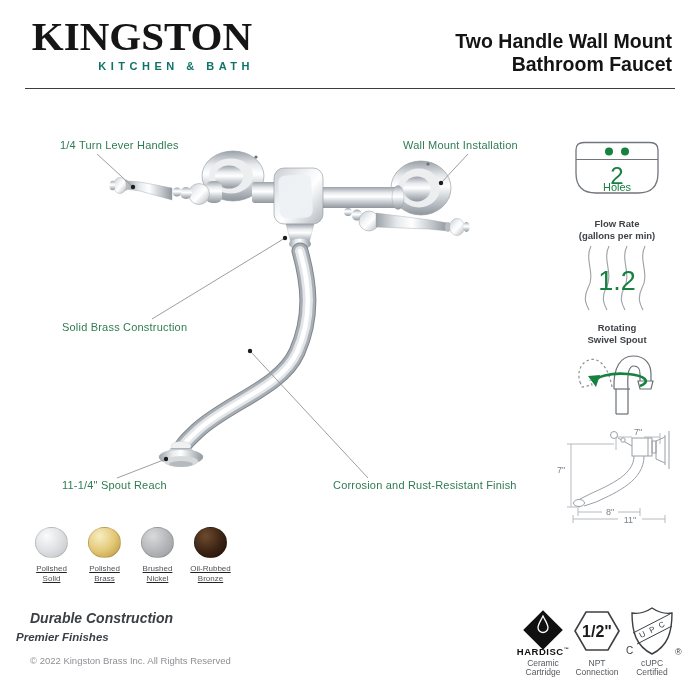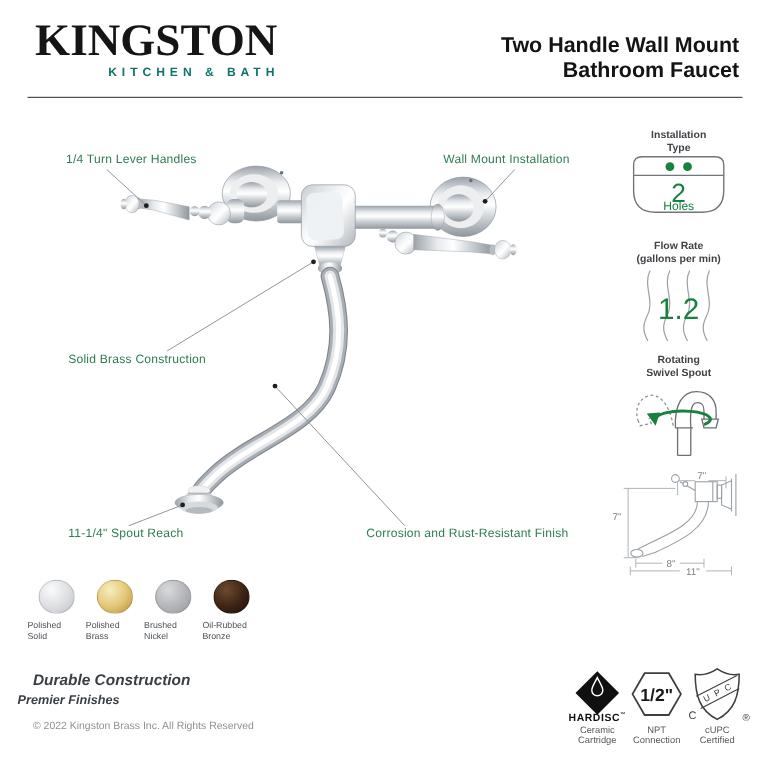--- a/index.html
+++ b/index.html
@@ -26,21 +26,21 @@
   
   .layer{position:absolute;left:0;top:0;z-index:1;}
   .icon-block{position:absolute;z-index:2;}
   .side-head{position:absolute;width:130px;text-align:center;font-size:9.5px;font-weight:600;
              color:#3f4347;line-height:11.5px;z-index:2;}
   #head-install{left:552px;top:117px;}
   #head-flow{left:552px;top:218px;}
   #head-swivel{left:552px;top:322px;}
   
   .finishes{position:absolute;left:25px;top:527px;display:flex;z-index:2;}
-  .finish{width:53px;text-align:left;}
+  .finish{width:53px;text-align:center;text-decoration:underline;}
   .dot{width:31px;height:29px;border-radius:50%;margin:0 auto;border:1px solid rgba(0,0,0,.12);}
   .dot.chrome{background:radial-gradient(circle at 35% 28%,#fafbfc,#dcdee1 55%,#bec1c5);}
   .dot.brass{background:radial-gradient(circle at 35% 28%,#f8edc2,#e3c877 52%,#b8923a);}
   .dot.bronze{background:radial-gradient(circle at 35% 28%,#6d4a2e,#3c2414 55%,#1d0e06);}
   .dot.nickel{background:radial-gradient(circle at 35% 28%,#d9dadc,#b3b5b8 55%,#96989c);}
   .finish .lbl{margin-top:6px;font-size:8px;line-height:1.3;color:#4e5256;font-weight:500;}
   
   .tag1{position:absolute;left:30px;top:610px;font-size:14px;font-style:italic;font-weight:600;color:#3a3f44;}
   .tag2{position:absolute;left:16px;top:631px;font-size:11.5px;font-style:italic;font-weight:600;color:#3a3f44;}
   .copyright{position:absolute;left:30px;top:655px;font-size:9.5px;color:#8d9094;}
@@ -164,24 +164,20 @@
       <circle cx="250" cy="351" r="2.2"></circle>
     </g>
   </svg>
 
   <div class="ann" id="ann-handles">1/4 Turn Lever Handles</div>
   <div class="ann" id="ann-wall">Wall Mount Installation</div>
   <div class="ann" id="ann-brass">Solid Brass Construction</div>
   <div class="ann" id="ann-reach">11-1/4" Spout Reach</div>
   <div class="ann" id="ann-finish">Corrosion and Rust-Resistant Finish</div>
 
-  <div class="side-head" id="head-install">
-    <div>Installation</div>
-    <div>Type</div>
-  </div>
   <svg class="icon-block" style="left:575px;top:141px;" width="84" height="58" viewBox="0 0 84 58">
     <path d="M9,1.5 H75 Q83,1.5 83,9 V32 Q83,52 63,52 H21 Q1,52 1,32 V9 Q1,1.5 9,1.5 Z" fill="#fff" stroke="#70767c" stroke-width="1.3"></path>
     <line x1="1" y1="18.5" x2="83" y2="18.5" stroke="#70767c" stroke-width="1.1"></line>
     <circle cx="34" cy="10.5" r="4" fill="#17813f"></circle>
     <circle cx="50" cy="10.5" r="4" fill="#17813f"></circle>
     <text x="42" y="43" text-anchor="middle" font-size="24" class="green-val">2</text>
     <text x="42" y="49.5" text-anchor="middle" font-size="11" class="green-val" dy="0">Holes</text>
   </svg>
 
   <div class="side-head" id="head-flow">

